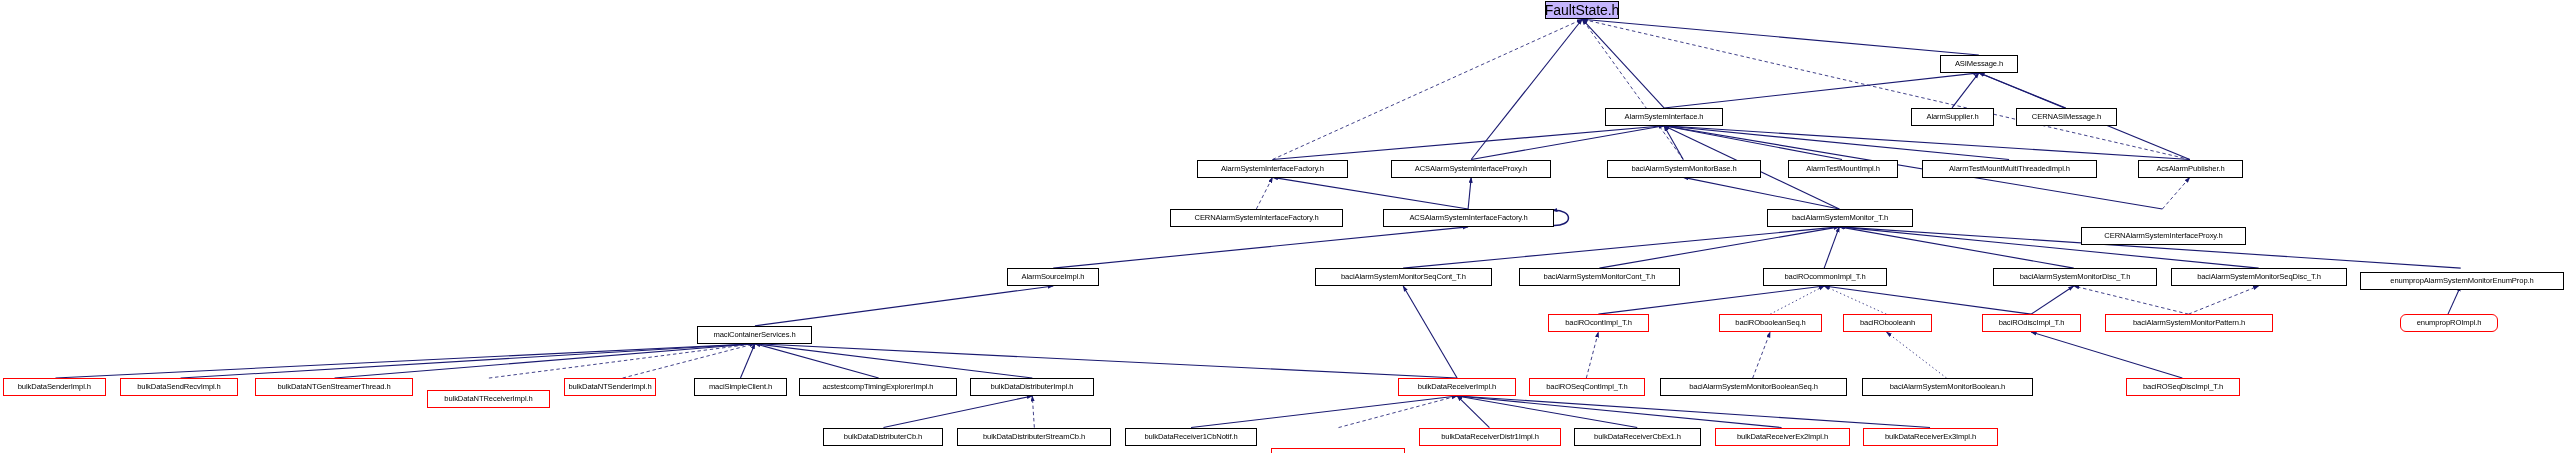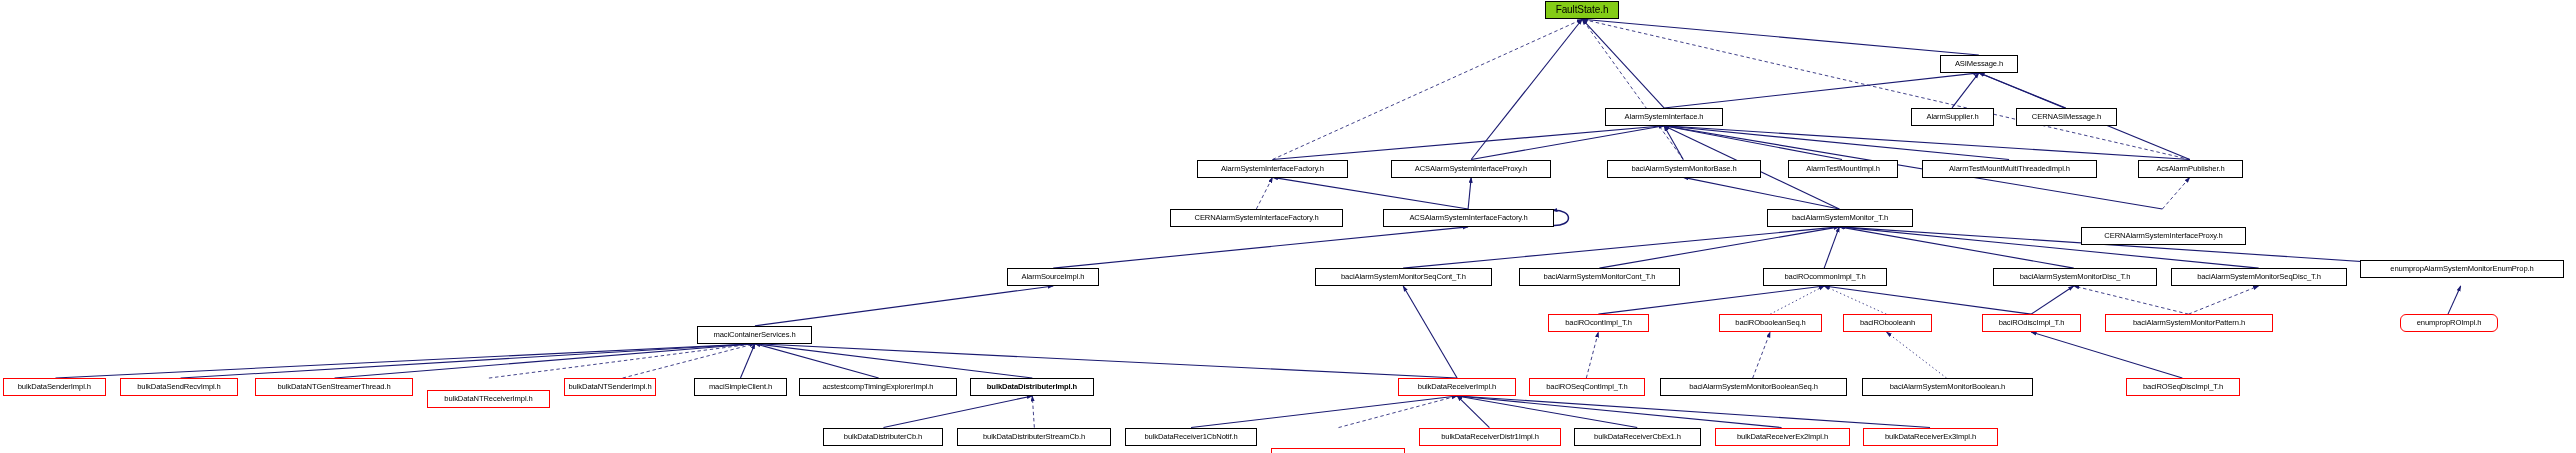--- a/index.html
+++ b/index.html
@@ -12,21 +12,21 @@
     display:flex;align-items:center;justify-content:center;
     background:#ffffff;
     border:0.7px solid #000000;
     font-size:7.6px;
     color:#000000;
     white-space:nowrap;
     line-height:1;
     letter-spacing:-0.1px;
     height:18px;
   }
-  .node.root{background:#84cc16;border:0.7px solid #000000;font-size:10px;}
+  .node.root{background:#c4b5fd;border:0.7px solid #000000;font-size:14px;}
   .node.red{border:0.7px solid #ff0000;}
   .node .lbl{padding:0 3.4px;}
 </style>
 </head>
 <body>
 
 <div id="canvas">
   <svg id="edges" viewBox="0 0 3744 659">
     <defs>
       <marker id="arrow" markerWidth="9" markerHeight="9" refX="8" refY="3" orient="auto" markerUnits="userSpaceOnUse">
@@ -155,21 +155,21 @@
       </div>
       <div class="node" style="left: 1763px; top: 268px; width: 124px;">
         <span class="lbl">baciROcommonImpl_T.h</span>
       </div>
       <div class="node" style="left: 1993px; top: 268px; width: 164px;">
         <span class="lbl">baciAlarmSystemMonitorDisc_T.h</span>
       </div>
       <div class="node" style="left: 2171px; top: 268px; width: 176px;">
         <span class="lbl">baciAlarmSystemMonitorSeqDisc_T.h</span>
       </div>
-      <div class="node" style="left: 2360px; top: 260px; width: 204px;">
+      <div class="node" style="left: 2360px; top: 272px; width: 204px;">
         <span class="lbl">enumpropAlarmSystemMonitorEnumProp.h</span>
       </div>
       <div class="node red" style="left: 1548px; top: 314px; width: 101px;">
         <span class="lbl">baciROcontImpl_T.h</span>
       </div>
       <div class="node red" style="left: 1719px; top: 314px; width: 103px;">
         <span class="lbl">baciRObooleanSeq.h</span>
       </div>
       <div class="node red" style="left: 1843px; top: 314px; width: 89px;">
         <span class="lbl">baciRObooleanh</span>
@@ -200,21 +200,21 @@
       </div>
       <div class="node red" style="left: 564px; top: 378px; width: 92px;">
         <span class="lbl">bulkDataNTSenderImpl.h</span>
       </div>
       <div class="node" style="left: 694px; top: 378px; width: 93px;">
         <span class="lbl">maciSimpleClient.h</span>
       </div>
       <div class="node" style="left: 799px; top: 378px; width: 158px;">
         <span class="lbl">acstestcompTimingExplorerImpl.h</span>
       </div>
-      <div class="node" style="left: 970px; top: 378px; width: 124px; font-weight: bold;">
+      <div class="node" style="left: 970px; top: 378px; width: 124px;">
         <span class="lbl">bulkDataDistributerImpl.h</span>
       </div>
       <div class="node red" style="left: 1398px; top: 378px; width: 118px;">
         <span class="lbl">bulkDataReceiverImpl.h</span>
       </div>
       <div class="node red" style="left: 1529px; top: 378px; width: 116px;">
         <span class="lbl">baciROSeqContImpl_T.h</span>
       </div>
       <div class="node" style="left: 1660px; top: 378px; width: 187px;">
         <span class="lbl">baciAlarmSystemMonitorBooleanSeq.h</span>

